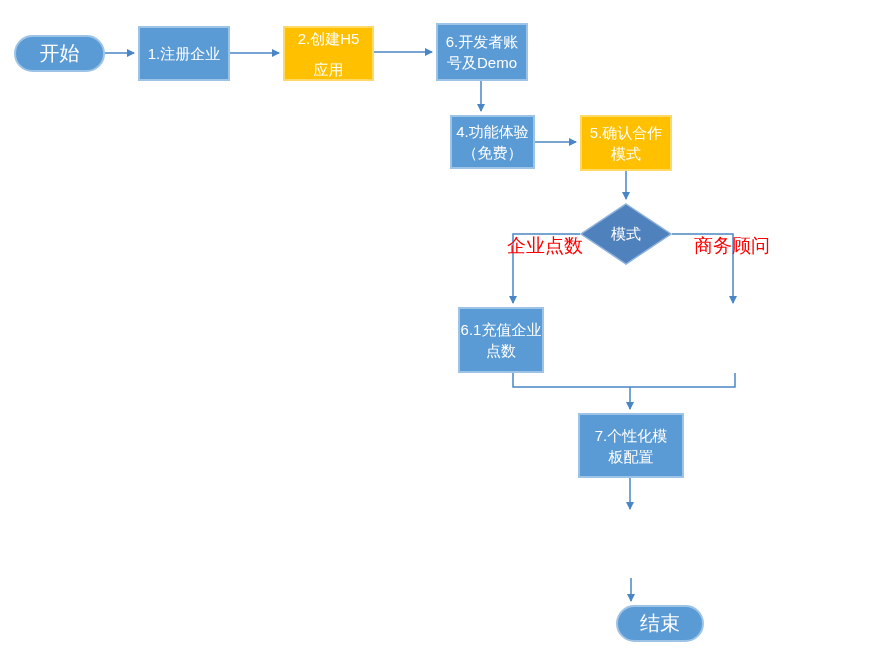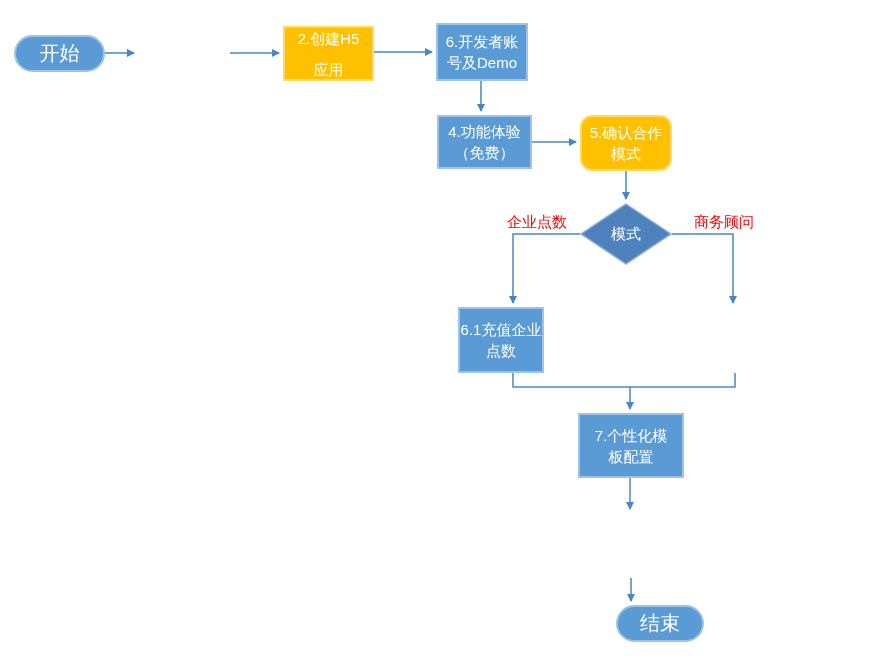--- a/index.html
+++ b/index.html
@@ -50,22 +50,23 @@
     align-items: center;
     justify-content: center;
     color: #ffffff;
     font-size: 15px;
   }
   .diamond-wrap svg { position: absolute; left: 0; top: 0; }
   .diamond-label { position: relative; z-index: 2; }
   .branch-label {
     position: absolute;
     color: #FF0000;
-    font-size: 15px;
+    font-size: 19px;
     white-space: nowrap;
+    margin-top: 20px;
   }
 </style>
 </head>
 <body>
 
 <div class="canvas">
 
   <svg class="connector-layer" width="873" height="658" viewBox="0 0 873 658">
     <defs>
       <marker id="arrow" markerWidth="9" markerHeight="9" refX="7" refY="4" orient="auto" markerUnits="userSpaceOnUse">
@@ -85,37 +86,40 @@
       <path d="M 630 387 V 409" marker-end="url(#arrow)"></path>
       <path d="M 630 478 V 509" marker-end="url(#arrow)"></path>
       <path d="M 631 578 V 601" marker-end="url(#arrow)"></path>
     </g>
   </svg>
 
   <div class="node stadium" style="left:14px; top:35px; width:91px; height:37px;">
     <span>开始</span>
   </div>
 
+  <div class="node rect-blue" style="left:138px; top:26px; width:92px; height:55px;">
+    <span>1.注册企业</span>
+  </div>
 
   <div class="node rect-orange" style="left:283px; top:26px; width:91px; height:55px;gap:10px;">
     <span>2.创建H5</span>
     <span>应用</span>
   </div>
 
   <div class="node rect-blue" style="left:436px; top:23px; width:92px; height:58px;">
     <span>6.开发者账</span>
     <span>号及Demo</span>
   </div>
 
-  <div class="node rect-blue" style="left:437px; top:115px; width:95px; height:54px;">
+  <div class="node rect-blue" style="left:450px; top:115px; width:85px; height:54px;">
     <span>4.功能体验</span>
     <span>（免费）</span>
   </div>
 
-  <div class="node rect-orange" style="left:580px; top:115px; width:92px; height:56px;border-radius:12px;">
+  <div class="node rect-orange" style="left:580px; top:115px; width:92px; height:56px;">
     <span>5.确认合作</span>
     <span>模式</span>
   </div>
 
   <div class="diamond-wrap" style="left:580px; top:203px; width:92px; height:62px;">
     <svg width="92" height="62" viewBox="0 0 92 62">
       <polygon points="46,1 91,31 46,61 1,31" fill="#4F81BD" stroke="#8FB2DC" stroke-width="1.5"></polygon>
     </svg>
     <span class="diamond-label">模式</span>
   </div>

